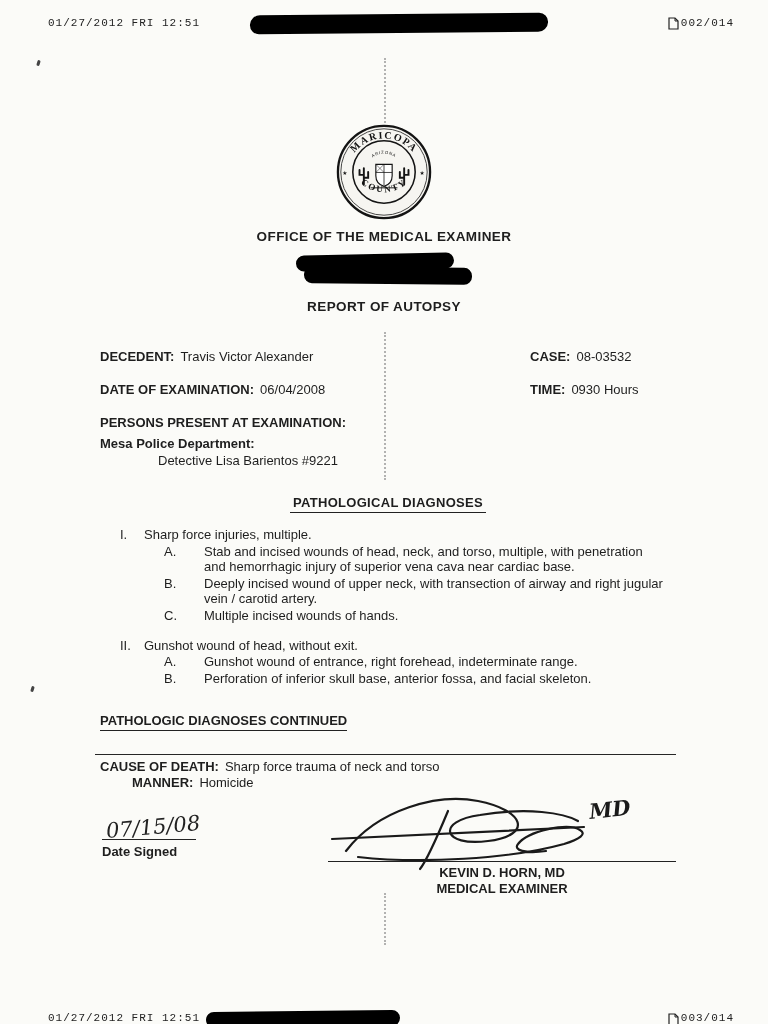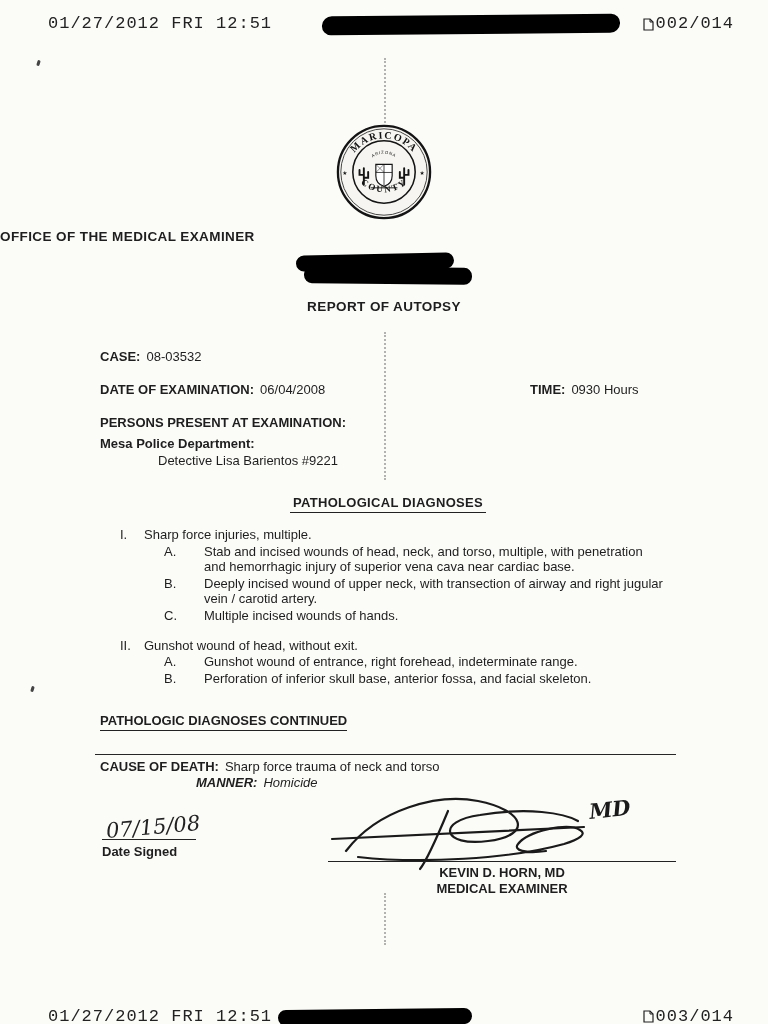--- a/index.html
+++ b/index.html
@@ -7,21 +7,21 @@
   .page {
     position:relative; width:768px; height:1024px; margin:0 auto;
     background:#fbfbf8; color:#1e1e1e; overflow:hidden;
     font-family:"Liberation Sans", sans-serif; font-size:13px; line-height:1.2;
   }
   .b { font-weight:bold; }
   .lbl { font-weight:bold; margin-right:6px; }
 
   
   .fax-row { position:absolute; left:48px; right:34px; display:flex; align-items:center;
-             font-family:"Liberation Mono", monospace; font-size:17px; letter-spacing:1px; color:#222; }
+             font-family:"Liberation Mono", monospace; font-size:11px; letter-spacing:1px; color:#222; }
   .fax-top { top:14px; }
   .fax-bottom { bottom:-3px; }
   .redact { background:#000; }
   .redact-top { height:19px; width:298px; border-radius:10px; margin-left:50px;
                 transform:skewX(-3deg) rotate(-0.5deg); }
   .redact-bottom { height:16px; width:194px; border-radius:8px; margin-left:6px;
                    transform:rotate(-0.6deg); }
   .fax-page { margin-left:auto; display:flex; align-items:center; gap:2px; }
   .page-icon { display:inline-block; }
 
@@ -30,21 +30,21 @@
   .fold-1 { top:58px;  height:72px; }
   .fold-2 { top:332px; height:148px; }
   .fold-3 { top:893px; height:52px; }
   .speck { position:absolute; width:3px; height:6px; background:#444; border-radius:2px; transform:rotate(18deg); }
   .speck-1 { left:37px; top:60px; }
   .speck-2 { left:31px; top:686px; }
 
   
   .doc { position:relative; padding-top:124px; }
   .seal-wrap { display:flex; justify-content:center; }
-  .office-title { font-size:13.5px; font-weight:bold; letter-spacing:.4px; margin-top:9px; }
+  .office-title { text-align:center; font-size:13.5px; font-weight:bold; letter-spacing:.4px; margin-top:9px; }
   .redact-center { position:relative; width:180px; height:35px; margin:9px auto 0; }
   .redact-center .r1 { position:absolute; left:2px; top:0; width:158px; height:16px; background:#000; border-radius:8px; transform:rotate(-1.2deg); }
   .redact-center .r2 { position:absolute; left:10px; top:13px; width:168px; height:17px; background:#000; border-radius:8px; transform:rotate(.6deg); }
   .report-title { text-align:center; font-size:13.5px; font-weight:bold; letter-spacing:.4px; margin-top:10px; }
 
   .content { margin:0 92px 0 100px; }
 
   .case-info { margin-top:34px; }
   .info-row { display:flex; margin-bottom:17px; }
   .info-left { flex:1; }
@@ -63,21 +63,21 @@
   .diag-text { flex:1; }
   .sub-row { display:flex; margin-left:64px; margin-top:1px; }
   .letter { width:40px; flex:none; }
   .sub-text { flex:1; max-width:460px; }
 
   .continued { margin-top:27px; }
   .continued span { display:inline-block; font-weight:bold; border-bottom:1.5px solid #222; padding-bottom:1px; }
 
   .rule { border-top:1.7px solid #262626; margin-top:23px; margin-left:-5px; }
   .cause-block { margin-top:4px; }
-  .manner-line { margin-left:96px; margin-top:1px;font-style:italic; }
+  .manner-line { margin-left:32px; margin-top:1px; }
 
   
   .sig-area { position:relative; height:122px; margin-top:6px; }
   .date-block { position:absolute; left:2px; top:18px; width:96px; }
   .hand-date { font-family:"DejaVu Serif", serif; font-style:italic; font-size:21px;
                display:inline-block; transform:rotate(-5deg); margin:0 0 -1px 4px; color:#222; }
   .date-line { border-bottom:1.6px solid #222; width:94px; }
   .date-label { font-weight:bold; margin-top:4px; font-size:13px; }
   .sig-block { position:absolute; left:228px; right:0; top:0; height:100%; }
   .sig-svg { position:absolute; top:-8px; left:0; }
@@ -148,20 +148,23 @@
       <div class="r1"></div>
         <div class="r2"></div>
     </div>
 
     <h2 class="report-title">REPORT OF AUTOPSY</h2>
 
     <div class="content">
 
       <section class="case-info">
         <div class="info-row">
+          <div class="info-left">
+            <span class="lbl">DECEDENT:</span><span>Travis Victor Alexander</span>
+          </div>
           <div class="info-right">
             <span class="lbl">CASE:</span><span>08-03532</span>
           </div>
         </div>
         <div class="info-row">
           <div class="info-left">
             <span class="lbl">DATE OF EXAMINATION:</span><span>06/04/2008</span>
           </div>
           <div class="info-right">
             <span class="lbl">TIME:</span><span>0930 Hours</span>

